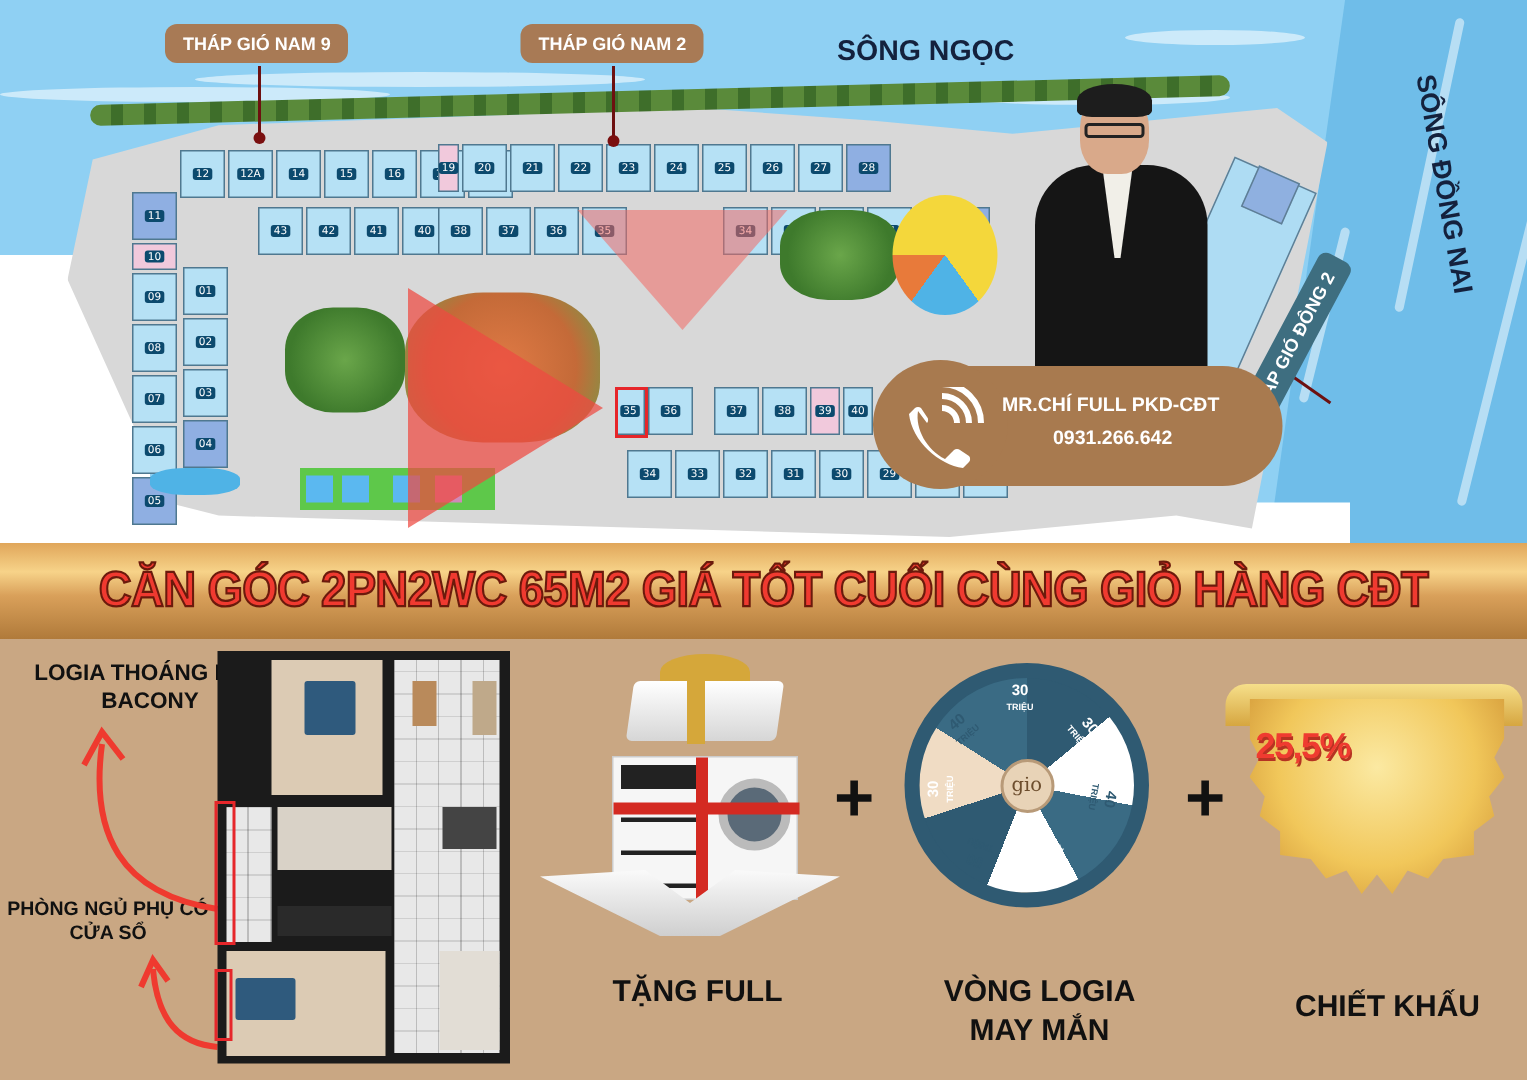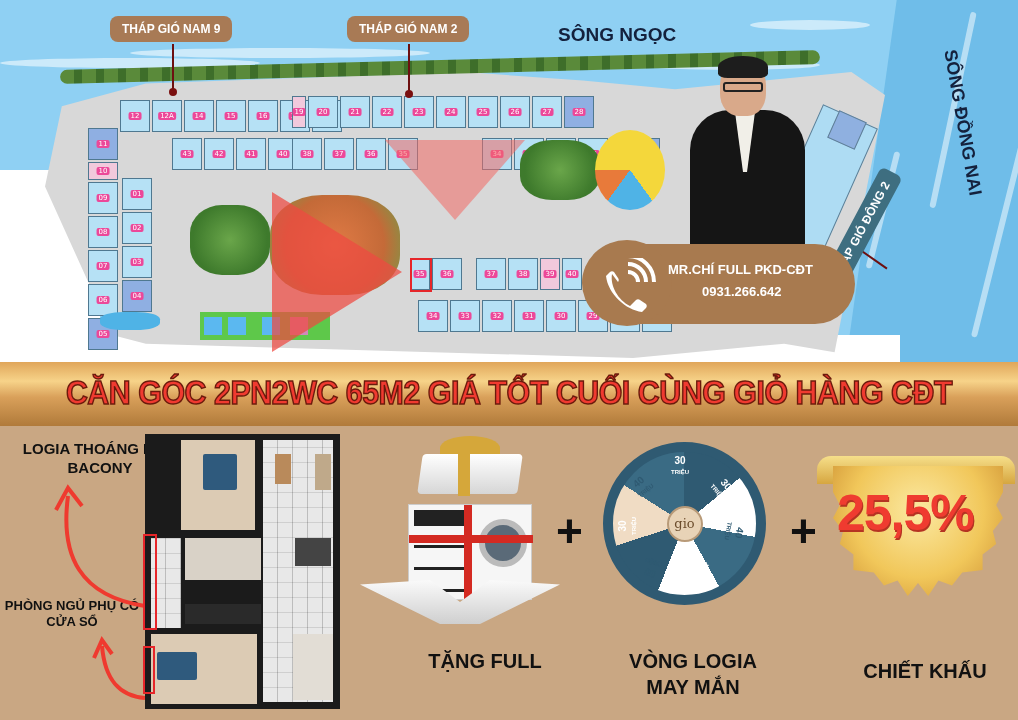--- a/index.html
+++ b/index.html
@@ -15,21 +15,21 @@
   .white-bottom { position: absolute; left: 0; top: 335px; width: 900px; height: 30px; background: #fff; }
 
   .site { position: absolute; left: 45px; top: 72px; width: 840px; height: 286px; background: #d8d8d8;
           clip-path: polygon(2% 12%, 12% 4%, 50% 0%, 64% 3%, 75% 6%, 96% 0%, 100% 8%, 94% 98%, 88% 95%, 70% 100%, 12% 95%, 8% 92%, 0% 40%); }
   .tree-line { position: absolute; left: 60px; top: 60px; width: 760px; height: 14px; background: repeating-linear-gradient(90deg, #5a8a3a 0 14px, #3e6e2a 14px 22px); border-radius: 7px; transform: rotate(-1.5deg); }
 
   .block { position: absolute; background: #aedcf3; border: 1px solid #5e7f95; }
   .block.dark { background: #8fb0e0; }
   .unit-grid { position: absolute; display: flex; gap: 2px; }
   .unit { width: 30px; height: 32px; background: #b6e1f5; border: 1px solid #4f7890; position: relative; }
-  .unit .num { position: absolute; left: 50%; top: 50%; transform: translate(-50%,-50%); font-size: 7px; color: #fff; background: #ec4899; padding: 0 2px; border-radius: 2px; }
+  .unit .num { position: absolute; left: 50%; top: 50%; transform: translate(-50%,-50%); font-size: 7px; color: #fff; background: #0c4a6e; padding: 0 2px; border-radius: 2px; }
   .unit.pink { background: #f1c9dc; }
   .unit.dark { background: #8fafe2; }
 
   .garden { position: absolute; border-radius: 40%; background: radial-gradient(circle, #6aa64a 0%, #3e7a2c 70%); }
   .pool { position: absolute; background: #4fb3e6; border-radius: 40%; }
   .playground { position: absolute; left: 595px; top: 130px; width: 70px; height: 80px; border-radius: 50%;
                 background: conic-gradient(#f4d73b 0 40%, #4fb3e6 40% 60%, #e87a3a 60% 75%, #f4d73b 75%); }
   .court { position: absolute; background: #5ec84a; }
   .court .c { position: absolute; top: 5px; width: 18px; height: 18px; background: #5bb8f0; }
 
@@ -101,24 +101,24 @@
   .wheel { position: absolute; left: 603px; top: 16px; width: 163px; height: 163px; border-radius: 50%;
            background: conic-gradient(#2f5a72 0 14%, #fff 14% 28%, #3a6b84 28% 42%, #fff 42% 56%, #2f5a72 56% 70%, #f0dcc4 70% 84%, #3a6b84 84% 100%);
            border: 10px solid #2f5a72; }
   .wheel .hub { position: absolute; left: 50%; top: 50%; width: 36px; height: 36px; transform: translate(-50%, -50%); border-radius: 50%; background: #e8d3b7; border: 2px solid #b89a78; color: #6d4e2e; font-size: 13px; font-family: "DejaVu Serif", serif; display: flex; align-items: center; justify-content: center; }
   .wheel .seg { position: absolute; font-size: 10px; font-weight: bold; font-family: "Liberation Sans", sans-serif; text-align: center; line-height: 1; }
 
   .badge { position: absolute; left: 805px; top: 30px; width: 210px; height: 140px; }
   .badge .scroll { position: absolute; left: 12px; top: 0; width: 198px; height: 28px; background: linear-gradient(#f6df8a, #d6a640); border-radius: 14px 14px 0 0; }
   .badge .seal { position: absolute; left: 28px; top: 10px; width: 170px; height: 130px; background: radial-gradient(circle at 50% 35%, #fbe9a2, #f1c75a 55%, #c98a2e 100%);
                  clip-path: polygon(0 0,100% 0,100% 20%,96% 30%,100% 40%,94% 50%,96% 60%,88% 68%,88% 80%,76% 82%,70% 92%,62% 88%,56% 100%,50% 90%,44% 100%,38% 88%,30% 92%,24% 82%,12% 80%,12% 68%,4% 60%,6% 50%,0 40%,4% 30%,0 20%); }
-  .badge .pct { position: absolute; left: 32px; top: 28px; font-size: 50px; font-weight: bold; color: #ef3b30; font-family: "Liberation Sans", sans-serif; text-shadow: 1px 2px 0 #b53322; letter-spacing: -1px; }
+  .badge .pct { position: absolute; left: 32px; top: 28px; font-size: 24px; font-weight: bold; color: #ef3b30; font-family: "Liberation Sans", sans-serif; text-shadow: 1px 2px 0 #b53322; letter-spacing: -1px; }
 
   .caption { position: absolute; font-weight: bold; color: #111; font-size: 20px; text-align: center; line-height: 1.3; font-family: "Liberation Sans", sans-serif; }
-  .cap-1 { left: 400px; top: 222px; width: 170px; }
+  .cap-1 { left: 380px; top: 222px; width: 170px; }
   .cap-2 { left: 608px; top: 222px; width: 170px; }
   .cap-3 { left: 835px; top: 232px; width: 180px; }
 </style>
 </head>
 <body>
 
 <div class="page">
 
   <div class="map-section">
     <div class="cloud" style="left:130px;top:48px;width:300px;"></div>

